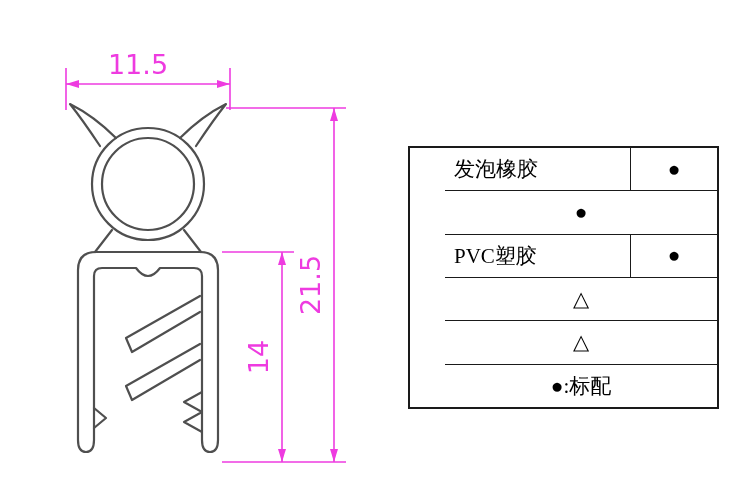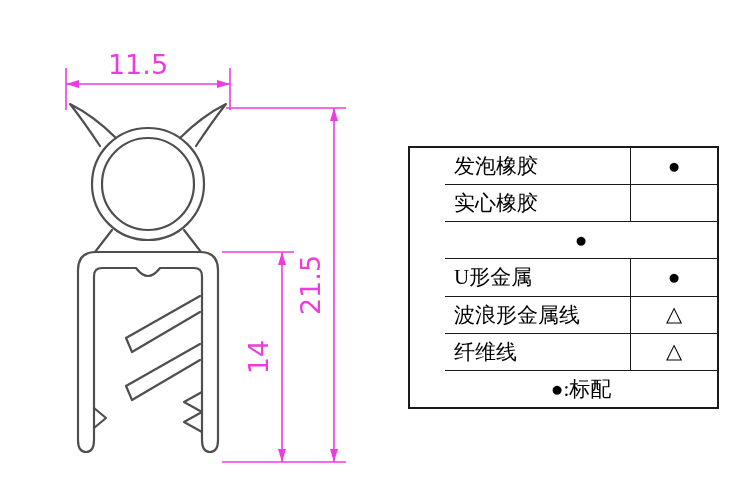--- a/index.html
+++ b/index.html
@@ -87,36 +87,30 @@
       <text x="268" y="357" text-anchor="middle" transform="rotate(-90 268 357)">14</text>
     </g>
   </svg>
 
   <div class="spec-table">
     <div class="trow">
       <div class="tcell label">发泡橡胶</div>
       <div class="tcell sym">●</div>
     </div>
     <div class="trow">
-      <div class="tcell label">实心橡胶</div>
-      <div class="tcell sym"></div>
-    </div>
-    <div class="trow">
       <div class="tcell sym">●</div>
     </div>
     <div class="trow">
-      <div class="tcell label">U形金属</div>
+      <div class="tcell label">PVC塑胶</div>
       <div class="tcell sym">●</div>
     </div>
     <div class="trow">
-      <div class="tcell label">波浪形金属线</div>
       <div class="tcell sym">△</div>
     </div>
     <div class="trow">
-      <div class="tcell label">纤维线</div>
       <div class="tcell sym">△</div>
     </div>
     <div class="trow legend">
       <span>●:标配</span>
     </div>
   </div>
 
 </div>
 
 </body></html>

